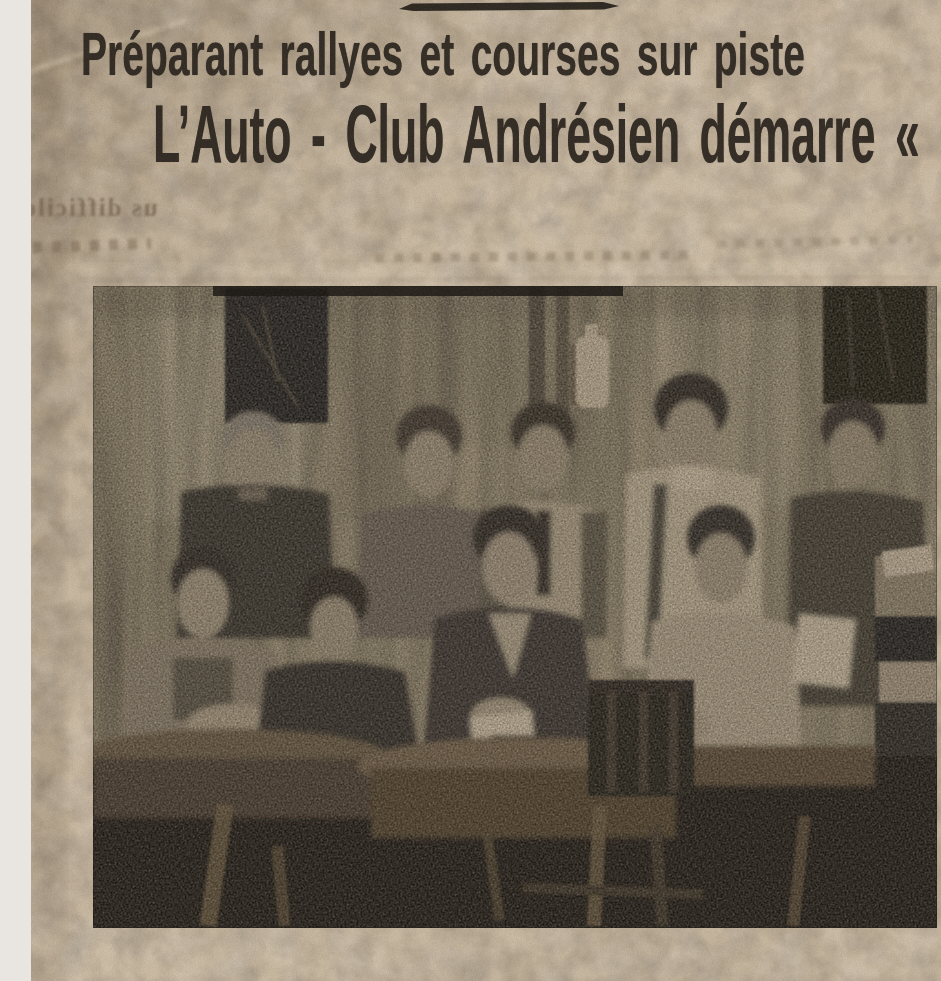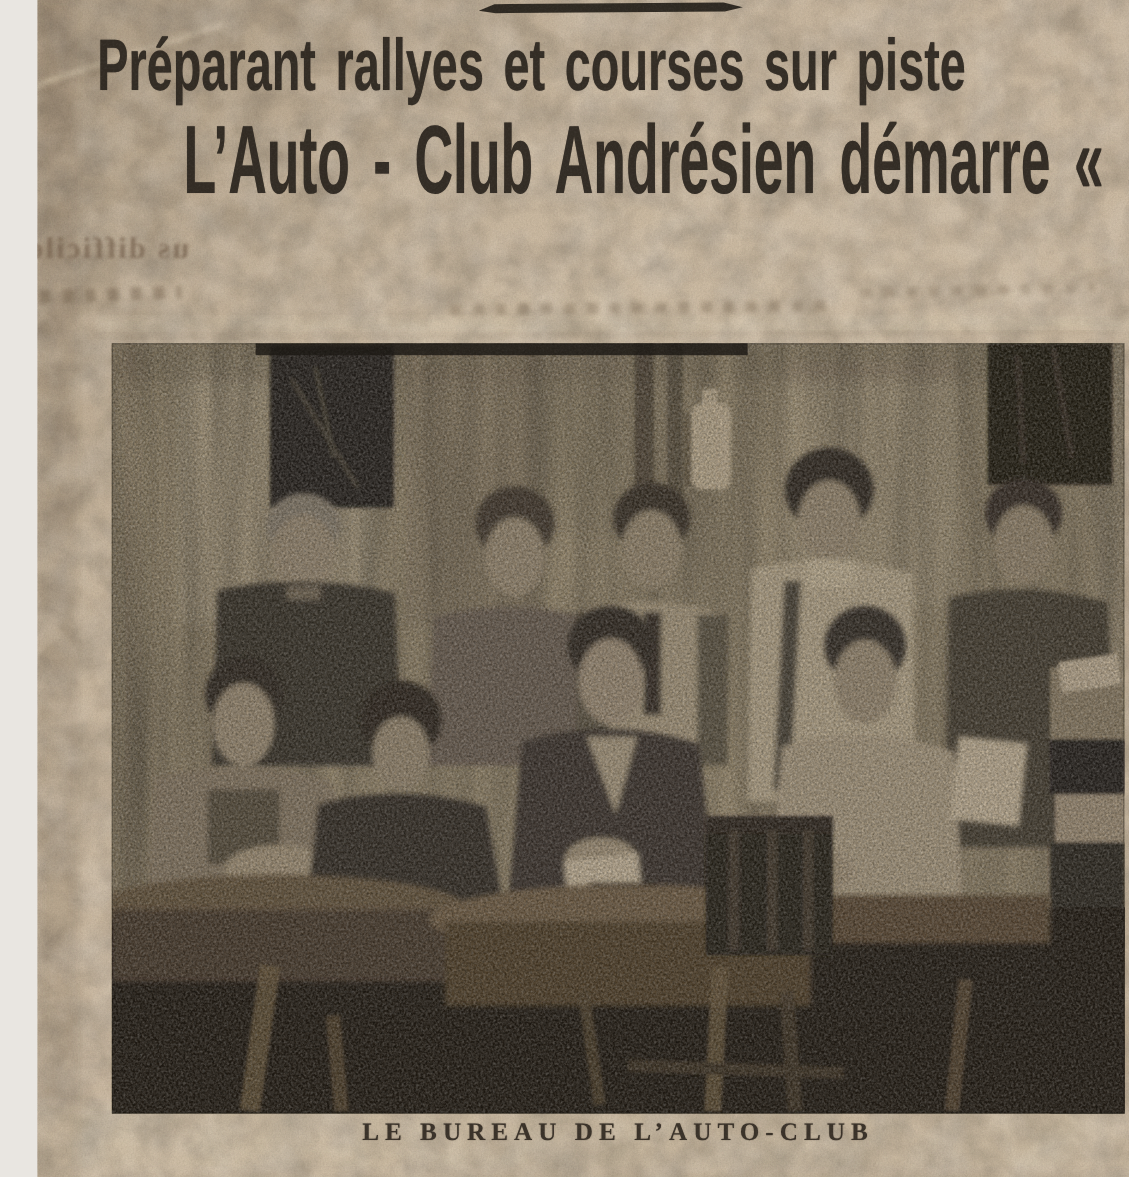--- a/index.html
+++ b/index.html
@@ -288,21 +288,20 @@
 
     <g>
       <rect x="0" y="0" width="844" height="642" fill="#30281c" opacity=".08"></rect>
       <rect x="0" y="0" width="844" height="642" filter="url(#grainD)" opacity=".33"></rect>
       <rect x="0" y="0" width="844" height="642" filter="url(#grainL)" opacity=".22"></rect>
       <rect x="120" y="0" width="410" height="10" fill="#1f1b16" opacity=".85"></rect>
       <rect x="0.5" y="0.5" width="843" height="641" fill="none" stroke="#1c1812" opacity=".3"></rect>
     </g>
   </svg>
 
-  <div class="caption">LE BUREAU DE L’AUTO-CLUB</div>
 
   <svg class="layer overlay-svg" width="941" height="981" viewBox="0 0 941 981">
     <defs>
       <filter id="pgNoise" x="0" y="0" width="100%" height="100%">
         <feTurbulence type="fractalNoise" baseFrequency="0.75" numOctaves="2" seed="41" stitchTiles="stitch"></feTurbulence>
         <feColorMatrix type="matrix" values="0 0 0 0 0  0 0 0 0 0  0 0 0 0 0  0.8 0.8 0.8 0 -0.95"></feColorMatrix>
       </filter>
       <filter id="pgNoiseL" x="0" y="0" width="100%" height="100%">
         <feTurbulence type="fractalNoise" baseFrequency="0.6" numOctaves="2" seed="53" stitchTiles="stitch"></feTurbulence>
         <feColorMatrix type="matrix" values="0 0 0 0 1  0 0 0 0 1  0 0 0 0 1  0.8 0.8 0.8 0 -1.05"></feColorMatrix>

